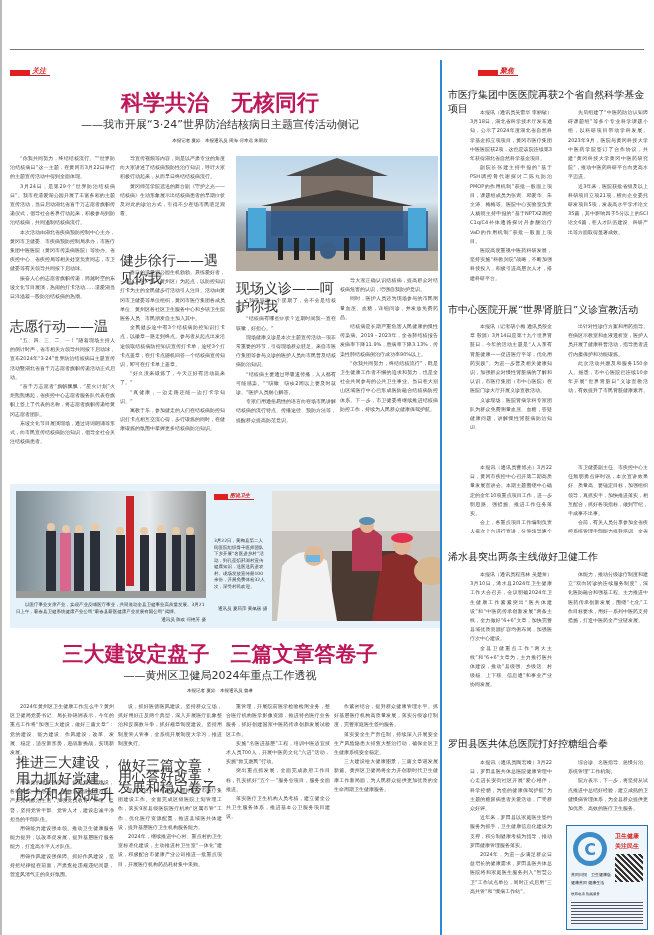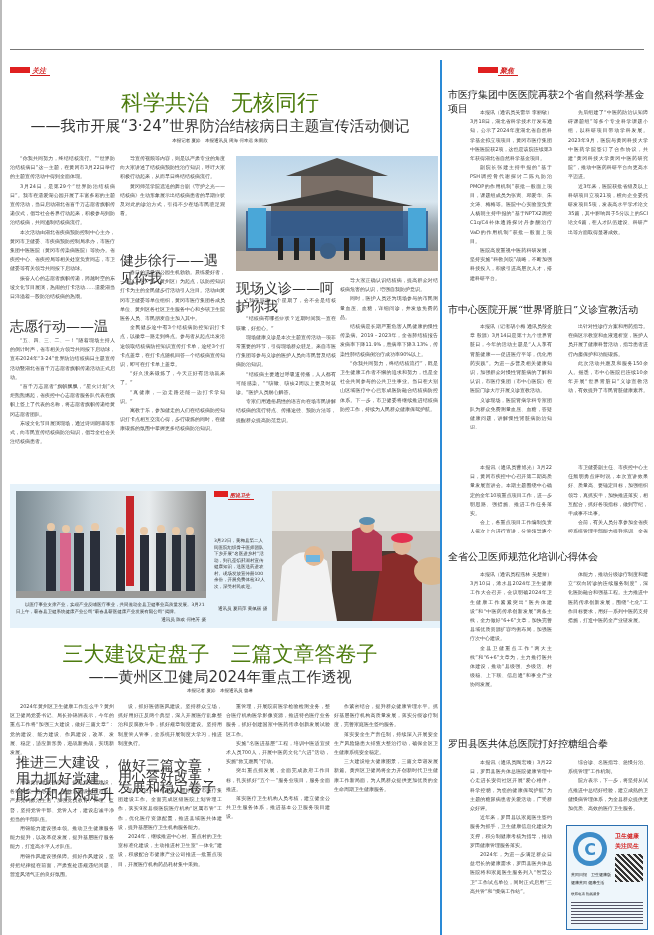--- a/index.html
+++ b/index.html
@@ -8,26 +8,26 @@
 .lborder{position:absolute;left:0;top:0;width:2px;height:935px;background:#bbb}
 
 .mast{position:absolute;left:10px;top:14px;width:640px;height:36px}
 .logo{position:absolute;left:0;top:8px;font-family:"DejaVu Serif",serif;font-size:15px;color:#d21f1f;font-weight:bold;letter-spacing:1px}
 .editors{position:absolute;left:70px;top:10px;font-size:5px;line-height:9px;color:#333}
 .section-title{position:absolute;left:235px;top:6px;font-size:18px;font-weight:bold;color:#777;letter-spacing:1px}
 .date{position:absolute;left:488px;top:22px;font-size:5px;color:#333}
 .pagenum{position:absolute;left:610px;top:0;font-size:26px;font-weight:bold;color:#777}
 .mast-line{position:absolute;left:10px;top:49px;width:634px;height:1px;background:#777}
 
-.tag{position:absolute;display:flex;height:9px}
+.tag{position:absolute;display:flex;align-items:flex-end;height:9px}
 .tag .bar{width:20px;height:6px;background:#e02020}
 .tag .txt{font-size:7px;color:#d21f1f;font-weight:bold;padding:0 4px 0 2px;border-bottom:1px solid #d21f1f;line-height:8px;font-style:italic}
 
-.h1{position:absolute;font-family:"DejaVu Serif",serif;font-weight:normal;color:#4d7c0f;text-align:center}
-.h2{position:absolute;font-size:15px;color:#333;text-align:center;width:440px;left:0}
+.h1{position:absolute;font-family:"DejaVu Serif",serif;font-weight:bold;color:#be185d;text-align:center}
+.h2{position:absolute;font-size:11px;color:#333;text-align:center;width:440px;left:0}
 .byline{position:absolute;font-size:4.5px;color:#333;text-align:center}
 .col{position:absolute;font-size:5px;line-height:9.2px;color:#444;text-align:justify;overflow:hidden}
 .col p{text-indent:2em}
 .subhead{position:absolute;font-size:14px;color:#333;text-align:left}
 .photo{position:absolute;overflow:hidden}
 .vline{position:absolute;left:440px;top:60px;width:2px;height:875px;background:#2a8ad6}
 .rhead{position:absolute;font-family:"DejaVu Serif",serif;font-weight:normal;color:#222;font-size:10px;text-align:left;left:448px;width:200px}
 .qrbox{position:absolute;left:566px;top:825px;width:82px;height:105px;border:1.5px solid #2a6fb0;background:#eef6fb}
 .caption{position:absolute;font-size:4.5px;line-height:7px;color:#333}
 </style>
@@ -231,21 +231,21 @@
 
   <div class="col" style="left:470px;top:463px;width:82px;height:70px">
     <p>本报讯（通讯员曹旭光）3月22日，黄冈市疾控中心召开第二期高质量发展宣讲会。本期主题围绕中心确定的全年10项重点项目工作，进一步明思路、强措施、推进工作任务落实。</p>
     <p>会上，各重点项目工作编制负责人依次上台进行宣讲，分管领导逐个点评，参会人员对宣讲人员进行测评打分。</p>
   </div>
   <div class="col" style="left:568px;top:463px;width:80px;height:70px">
     <p>市卫健委副主任、市疾控中心主任戴明勇点评时说，本次宣讲效果好、质量高、要锚定目标，加强组织领导，真抓实干，加快推进落实，相互配合，抓好各项指标，做到守纪，干成事不出事。</p>
     <p>会前，有关人员分享参加全省疾控系统管理干部能力提升培训、全省公卫医师规范化培训心得体会。</p>
   </div>
 
-  <div class="rhead" style="top:550px">全省公卫医师规范化培训心得体会</div>
+  <div class="rhead" style="top:550px">浠水县突出两条主线做好卫健工作</div>
   <div class="col" style="left:470px;top:570px;width:82px;height:152px">
     <p>本报讯（通讯员程燕林 吴楚蕾）3月10日，浠水县2024年卫生健康工作大会召开，会议明确2024年卫生健康工作紧紧突出“医共体建设”和“中医药传承创新发展”两条主线，全力做好“6+6”文章，加快完善县域优质资源扩容均衡布局，加强医疗次中心建设。</p>
     <p>全县卫健重点工作“两大主线”和“6+6”文章为，主力推行医共体建设，推动“县级强、乡级活、村级稳、上下联、信息通”和事业产业协同发展。</p>
   </div>
   <div class="col" style="left:568px;top:570px;width:80px;height:152px">
     <p>体能力，推动分级诊疗制度和建立“双向转诊的连续服务制度”，深化医防融合和强基工程。主力推进中医药传承创新发展，围绕“七化”工作目标要求，用好一系列中医药支持措施，打造中医药全产业链发展。</p>
   </div>
 
   <div class="rhead" style="top:737px">罗田县医共体总医院打好控糖组合拳</div>
   <div class="col" style="left:470px;top:758px;width:82px;height:175px">

